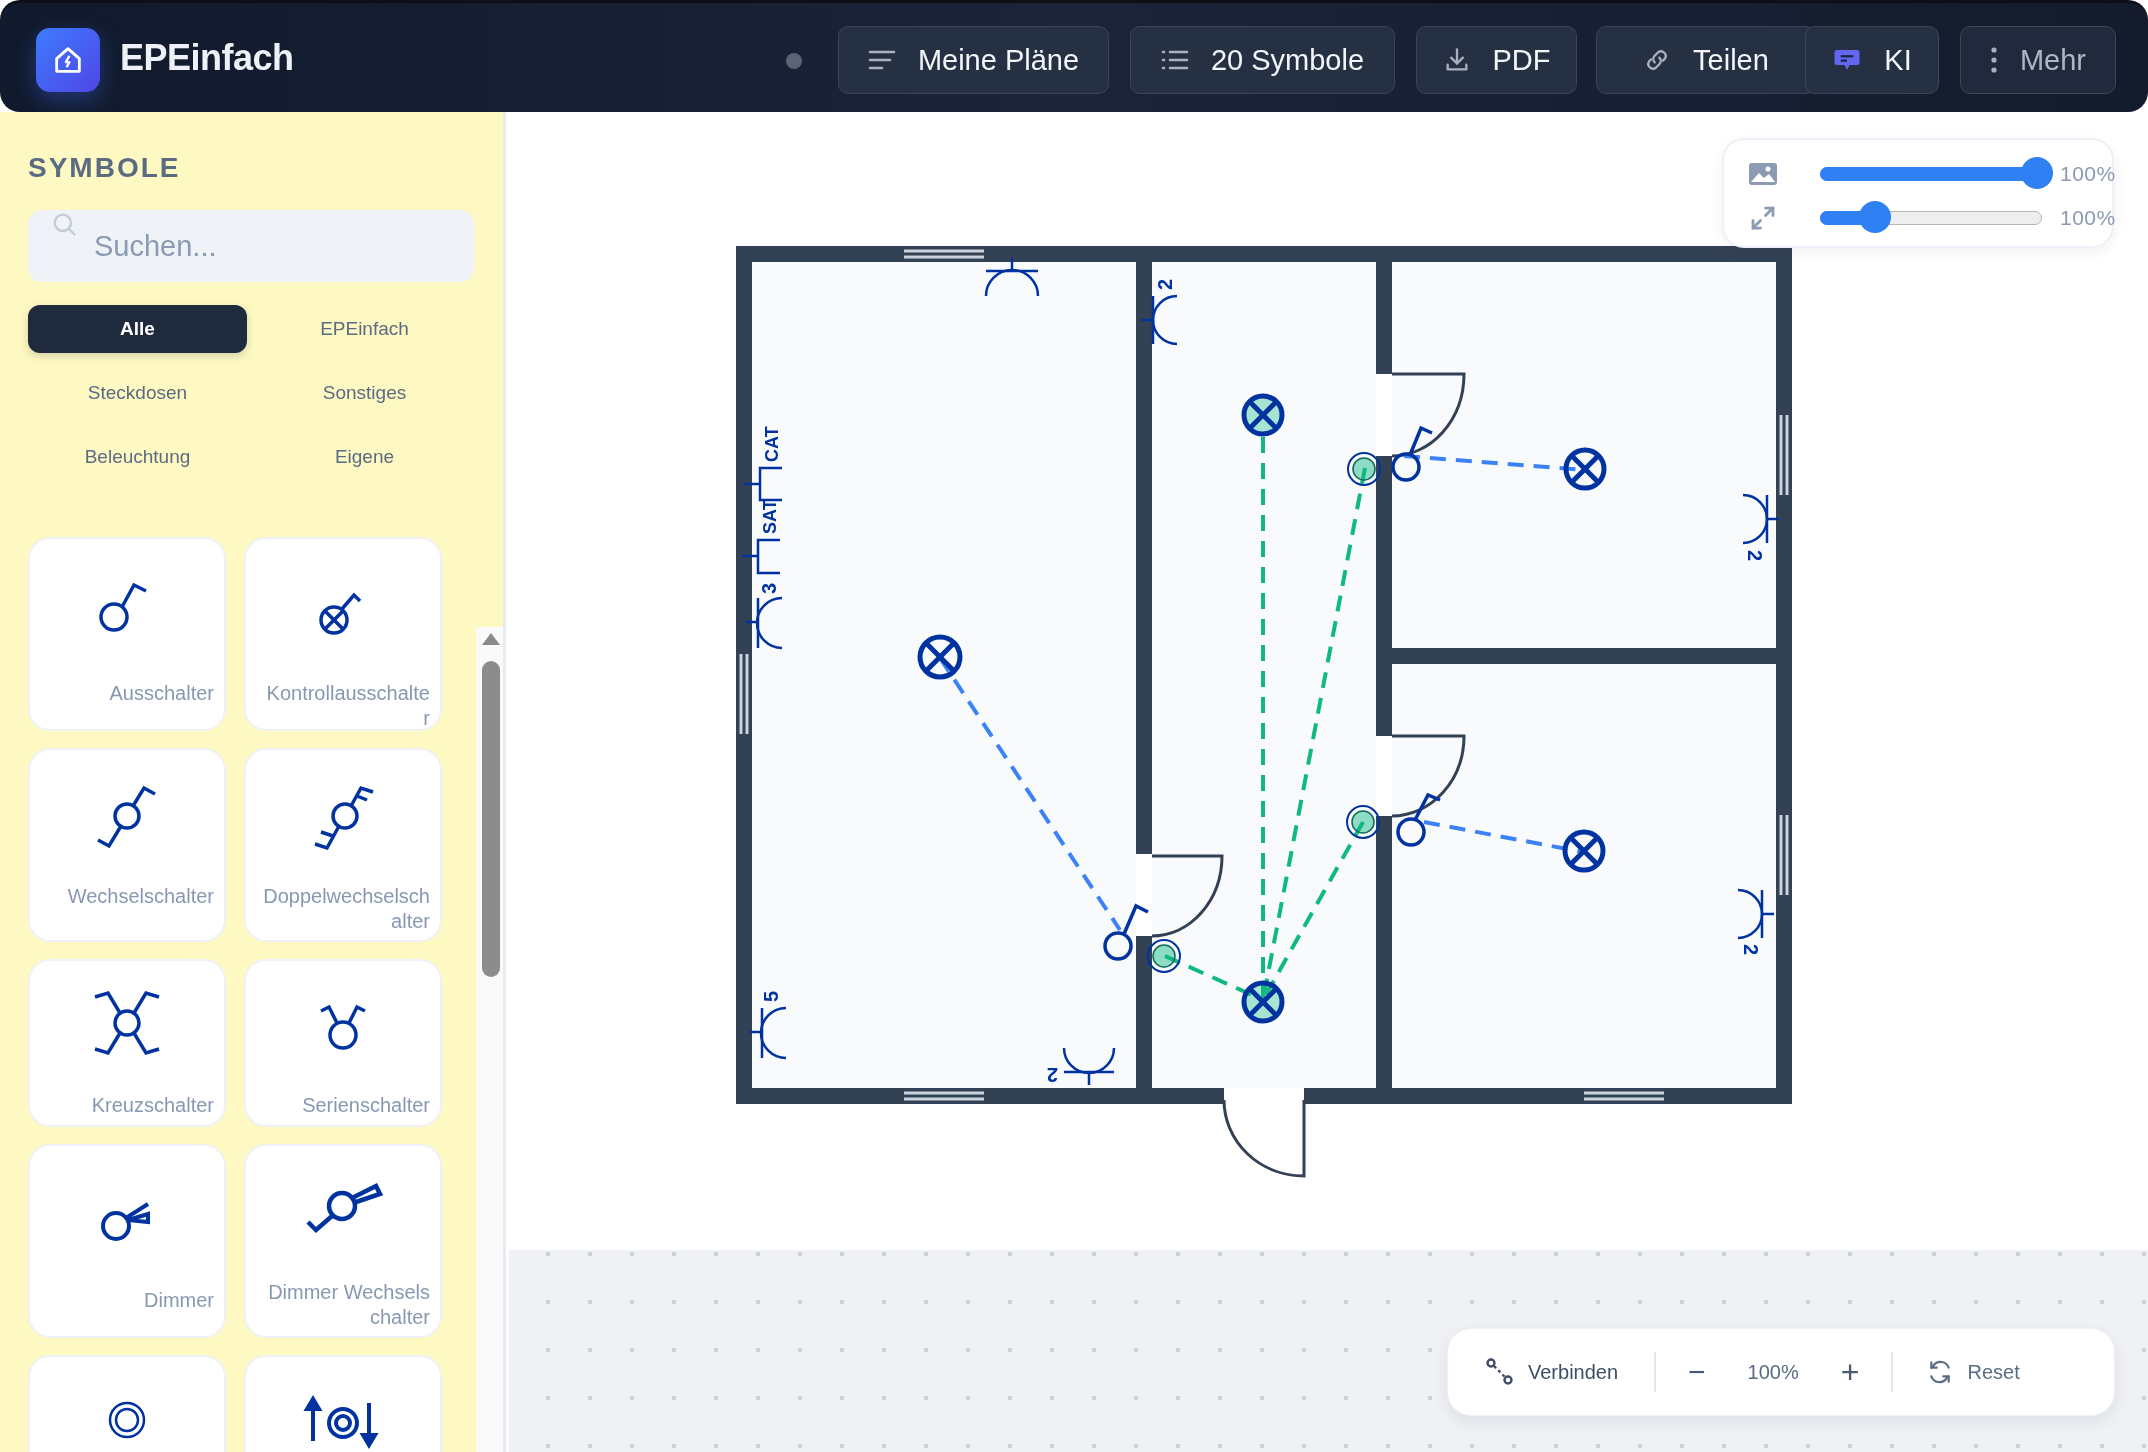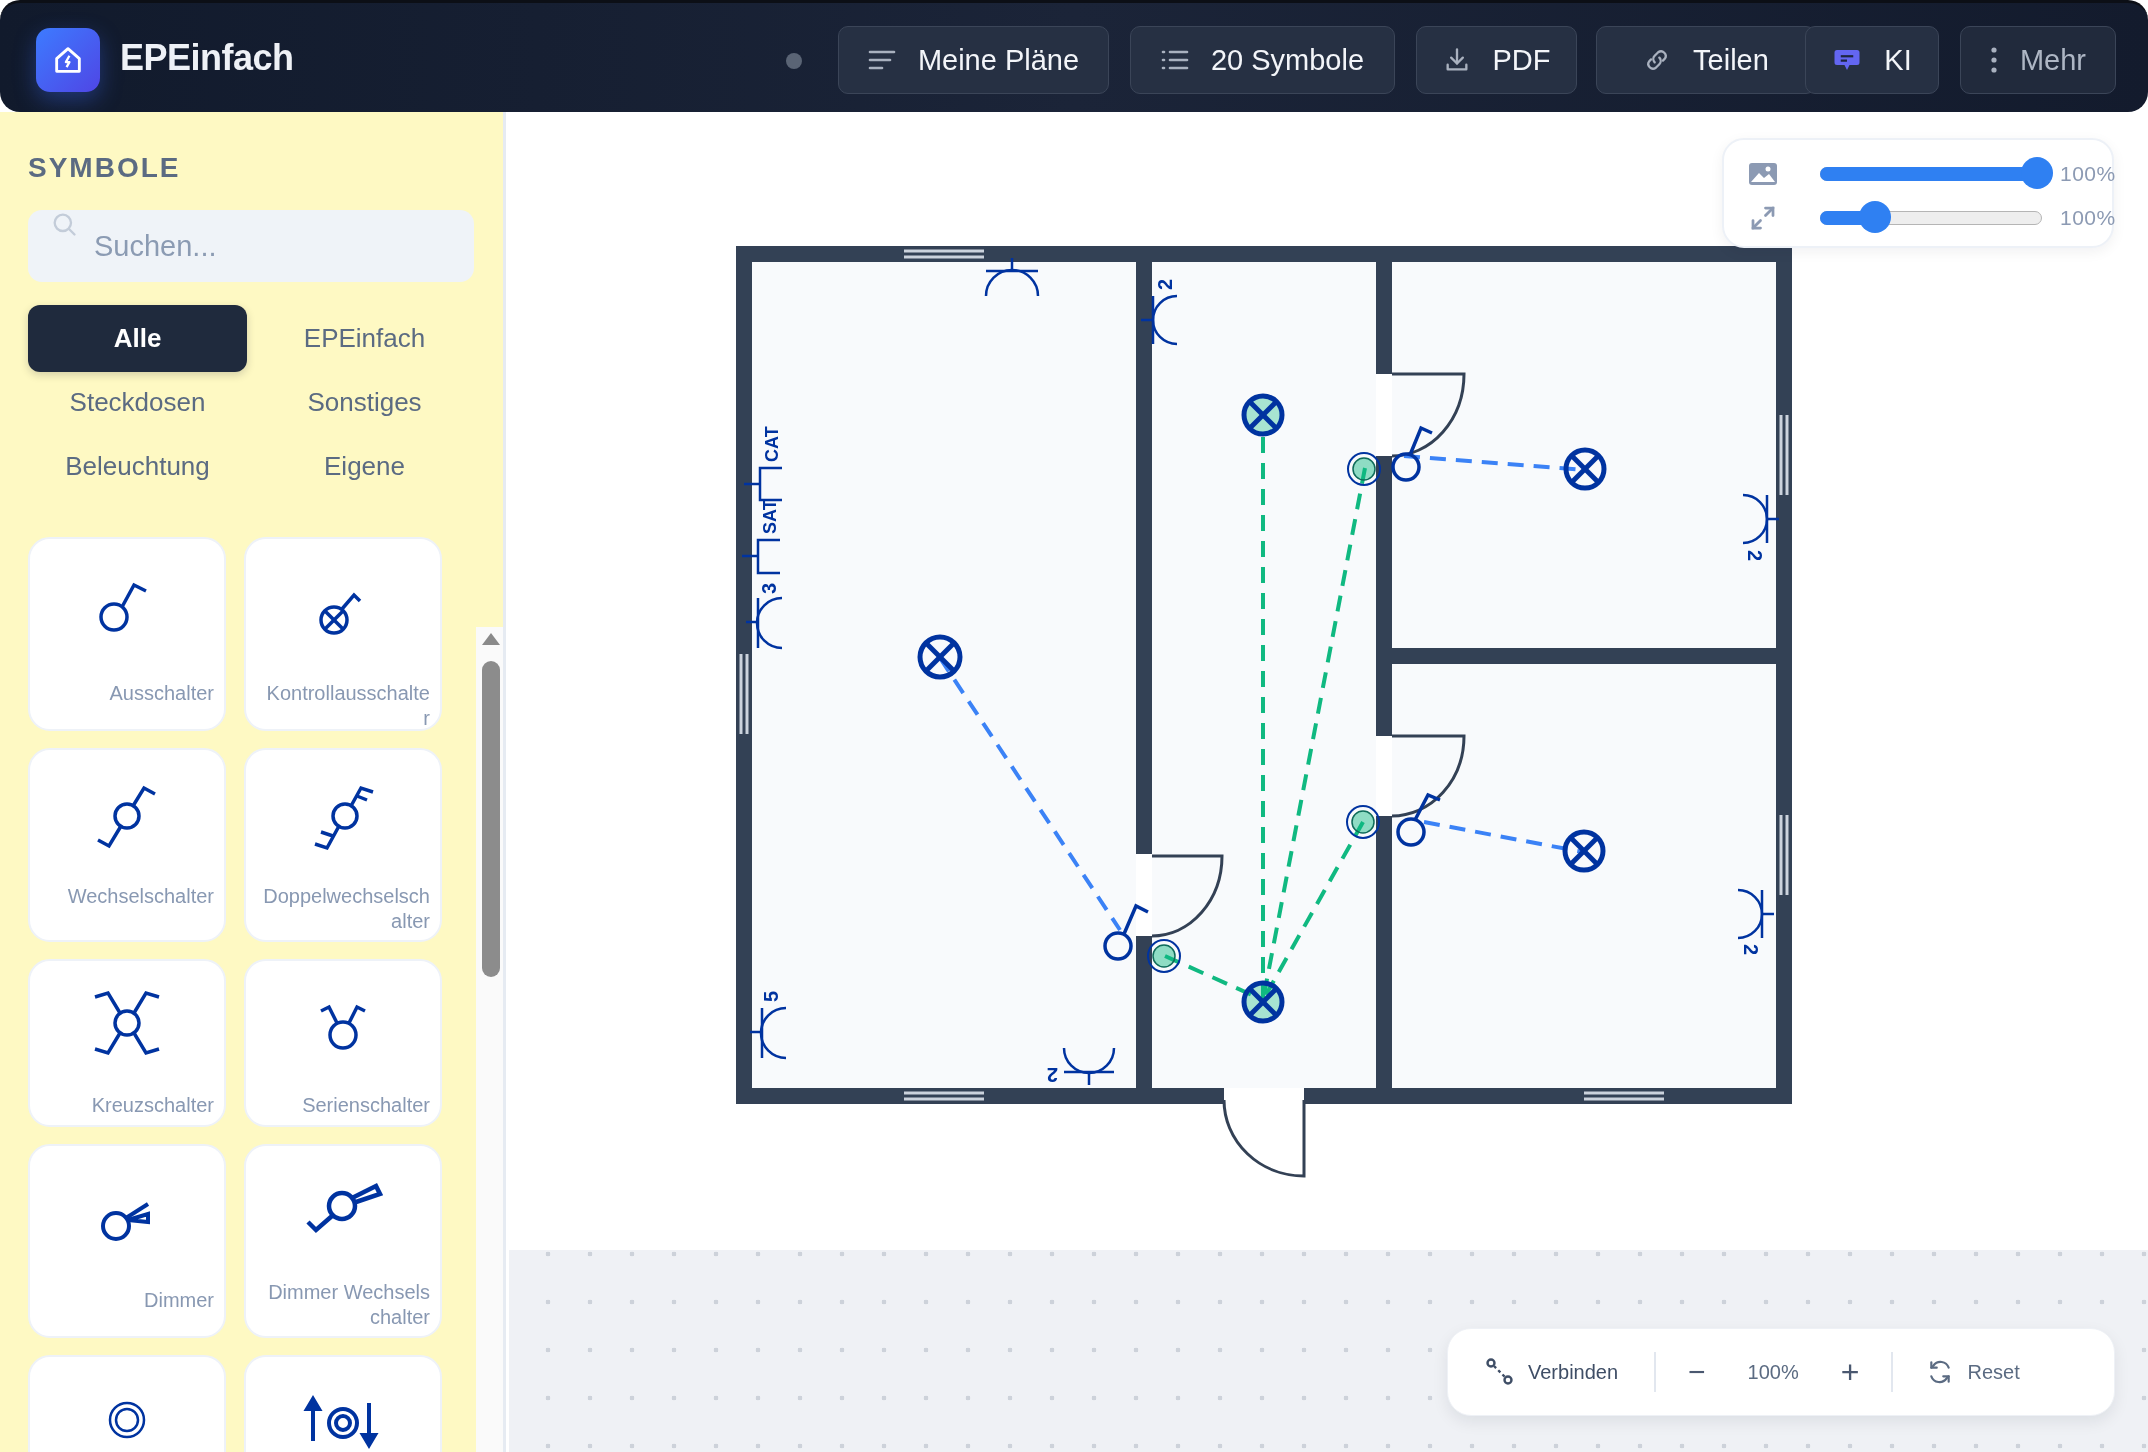--- a/index.html
+++ b/index.html
@@ -10,21 +10,21 @@
   .status-dot { position: absolute; left: 786px; top: 50px; width: 16px; height: 16px; border-radius: 50%; background: #5a6475; }
   .hbtn { position: absolute; top: 23px; height: 68px; border-radius: 10px; background: #263043; border: 1.5px solid #3b4558; display: flex; align-items: center; justify-content: center; gap: 22px; color: #f3f5f9; font-size: 29px; }
   .hbtn svg { flex: none; }
   .hbtn.mehr { color: #aeb6c4; background: #212a3c; }
 
   .sidebar { position: absolute; left: 0; top: 112px; width: 506px; height: 1340px; background: #fef9c3; border-right: 3px solid #e6ebf2; overflow: hidden; }
   .sb-title { position: absolute; left: 28px; top: 40px; font-size: 28px; font-weight: 700; color: #5b6b82; letter-spacing: 2px; }
   .search { position: absolute; left: 28px; top: 98px; width: 446px; height: 72px; border-radius: 14px; background: #eff3f8; display: flex; padding-left: 22px; gap: 16px; }
   .search input { border: none; background: transparent; outline: none; font-size: 29px; color: #334155; width: 360px; font-family: "Liberation Sans", sans-serif; }
   .search input::placeholder { color: #8b9bb3; }
-  .cat { position: absolute; width: 219px; height: 67px; border-radius: 12px; display: flex; align-items: center; justify-content: center; font-size: 26px; color: #5b6b82; }
+  .cat { position: absolute; width: 219px; height: 48px; border-radius: 12px; display: flex; align-items: center; justify-content: center; font-size: 19px; color: #5b6b82; }
   .cat.active { background: #1f2a3d; color: #ffffff; font-weight: 700; box-shadow: 0 3px 8px rgba(15,23,42,0.18); }
   .card { position: absolute; width: 198px; border: 2px solid #eef2f8; border-radius: 22px; background: #ffffff; }
   .card .ico { position: absolute; left: 0; right: 0; display: flex; justify-content: center; }
   .card .lbl { position: absolute; left: 16px; right: 10px; text-align: right; font-size: 20px; line-height: 25px; color: #8898b2; word-break: break-all; margin-top: 12px; }
 
   .scroll-up { position: absolute; left: 482px; top: 521px; width: 0; height: 0; border-left: 9px solid transparent; border-right: 9px solid transparent; border-bottom: 12px solid #8a8a8a; }
   .scroll-thumb { position: absolute; left: 482px; top: 549px; width: 18px; height: 316px; border-radius: 9px; background: #8c8c8c; }
   .scroll-track { position: absolute; left: 476px; top: 515px; width: 30px; height: 937px; background: #fafafa; }
 
   .canvas { position: absolute; left: 509px; top: 112px; width: 1639px; height: 1340px; background-color: #eff1f5; background-image: radial-gradient(circle, #cdd2da 2.2px, transparent 2.6px); background-size: 42px 48px; background-position: 18px 14px; }

